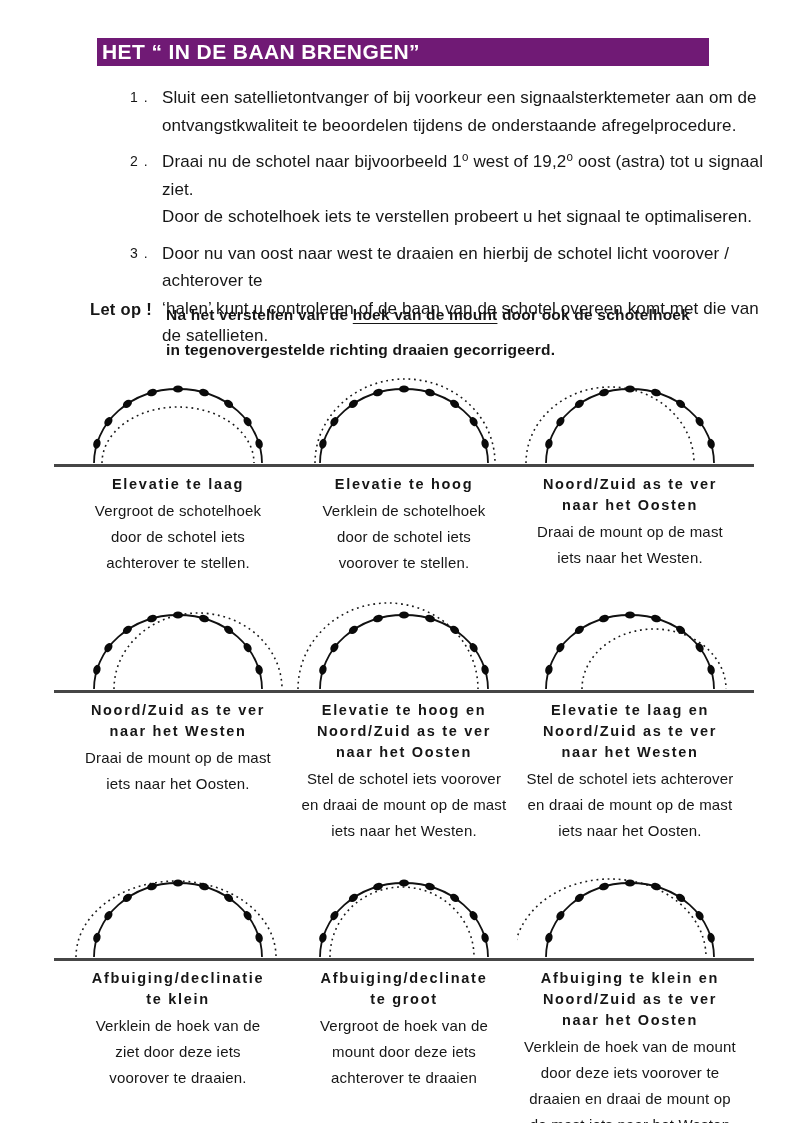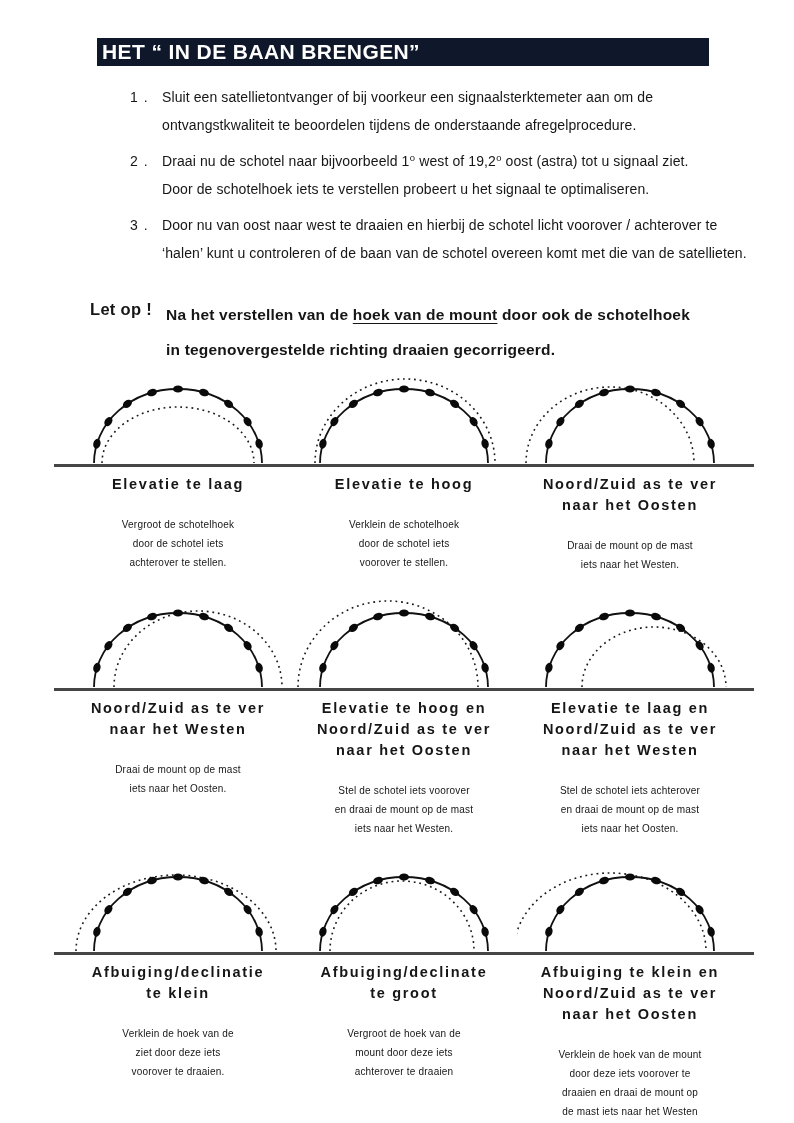--- a/index.html
+++ b/index.html
@@ -8,43 +8,43 @@
     width:794px;height:1123px;
     margin:0 auto;
     background:#ffffff;
     font-family:"Liberation Sans","DejaVu Sans",sans-serif;
     color:#161616;
     overflow:hidden;
   }
   .header-bar{
     position:absolute;left:97px;top:38px;
     width:612px;height:28px;
-    background:#0f172a;color:#ffffff;
+    background:#701a75;color:#ffffff;
     font-size:21px;font-weight:600;line-height:28px;
     padding-left:5px;letter-spacing:0.4px;
     box-sizing:border-box;
   }
   .instructions{position:absolute;left:130px;top:84px;width:640px;}
   .instr{display:flex;margin-bottom:9px;}
   .instr-num{width:32px;flex:0 0 32px;font-size:14px;line-height:27.5px;letter-spacing:1px;}
-  .instr-text{font-size:14px;line-height:27.5px;white-space:pre-line;letter-spacing:0.1px;}
+  .instr-text{font-size:17px;line-height:27.5px;white-space:pre-line;letter-spacing:0.1px;}
   .warning{position:absolute;left:90px;top:297px;display:flex;font-weight:bold;justify-content:center;}
   .warning-label{width:76px;flex:0 0 76px;font-size:16.5px;line-height:24px;letter-spacing:0.3px;}
   .warning-text{font-size:15.5px;line-height:35px;letter-spacing:0.2px;}
   .warning-text .ul{text-decoration:underline;text-underline-offset:3px;}
   .grid{position:absolute;left:65px;top:366px;width:678px;}
   .drow{margin-bottom:0;}
   .drow + .drow{margin-top:16px;}
   .svg-row{display:flex;}
   .svg-row svg{width:226px;height:98px;flex:0 0 226px;display:block;}
   .ground{height:3px;background:#464646;margin-left:-11px;margin-right:-11px;}
   .cap-row{display:flex;margin-top:7px;align-items:flex-start;}
   .cap{width:226px;flex:0 0 226px;text-align:center;}
   .cap-title{font-weight:bold;font-size:14.5px;line-height:21px;letter-spacing:1.7px;white-space:pre-line;}
-  .cap-desc{font-size:10px;line-height:19px;margin-top:20px;white-space:pre-line;letter-spacing:0.2px;}
+  .cap-desc{font-size:15px;line-height:26px;margin-top:3px;white-space:pre-line;letter-spacing:0.2px;}
 </style>
 </head>
 <body>
 
 <div class="page">
 
   <div class="header-bar">HET “ IN DE BAAN BRENGEN”</div>
 
   <div class="instructions">
     <div class="instr">

